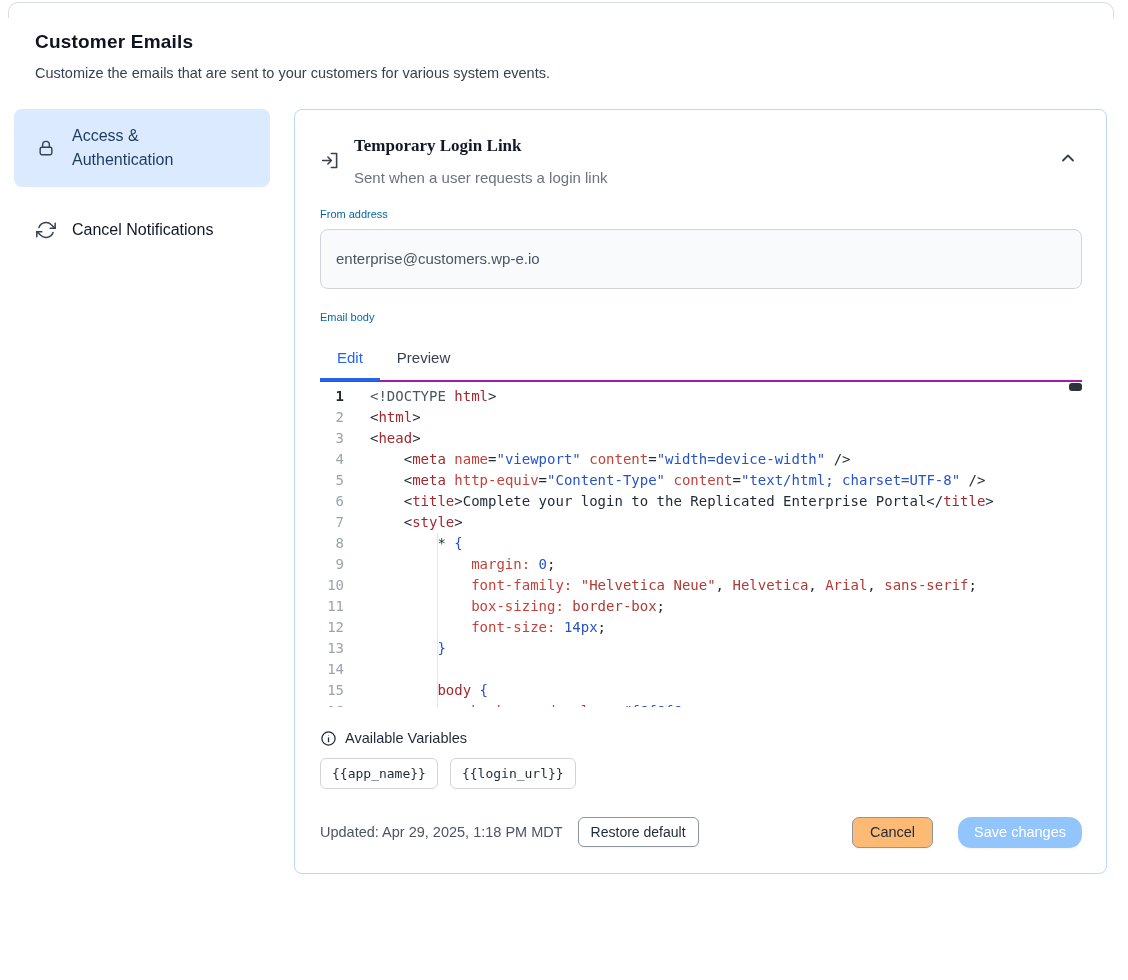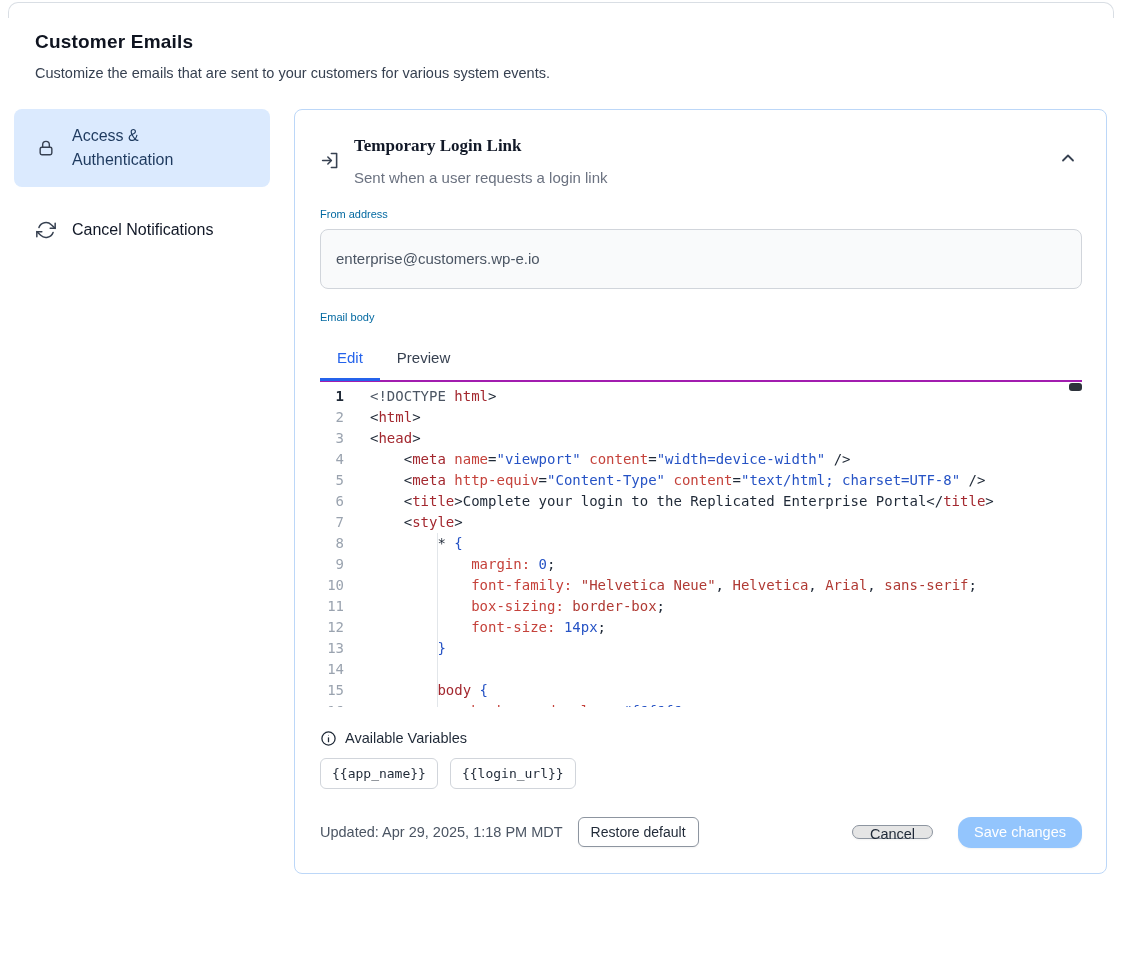--- a/index.html
+++ b/index.html
@@ -83,22 +83,22 @@
 
   .footer { display:flex; align-items:center; margin-top:28px; }
   .updated { font-size:14.5px; color:#4b5563; }
   .btn { font-family:"Liberation Sans",sans-serif; cursor:pointer; box-shadow:0 1px 2px rgba(0,0,0,.05); }
   .btn-restore {
     margin-left:15px; height:30px; padding:0 12px; font-size:14px;
     background:#fff; border:1px solid #8d95a0; border-radius:6px; color:#1f2937;
   }
   .spacer { flex:1; }
   .btn-cancel {
-    height:14px; padding:0 17px; font-size:14.5px;
-    background:#e5e5e5; border:1px solid #8d95a0; border-radius:7px; color:#1f2937;
+    height:31px; padding:0 17px; font-size:14.5px;
+    background:#fdba74; border:1px solid #8d95a0; border-radius:7px; color:#1f2937;
   }
   .btn-save {
     margin-left:25px; height:31px; padding:0 16px; font-size:14.5px;
     background:#93c5fd; border:none; border-radius:13px; color:#ffffff;
   }
 </style>
 </head>
 <body>
 
 <div class="top-hairline"></div>

